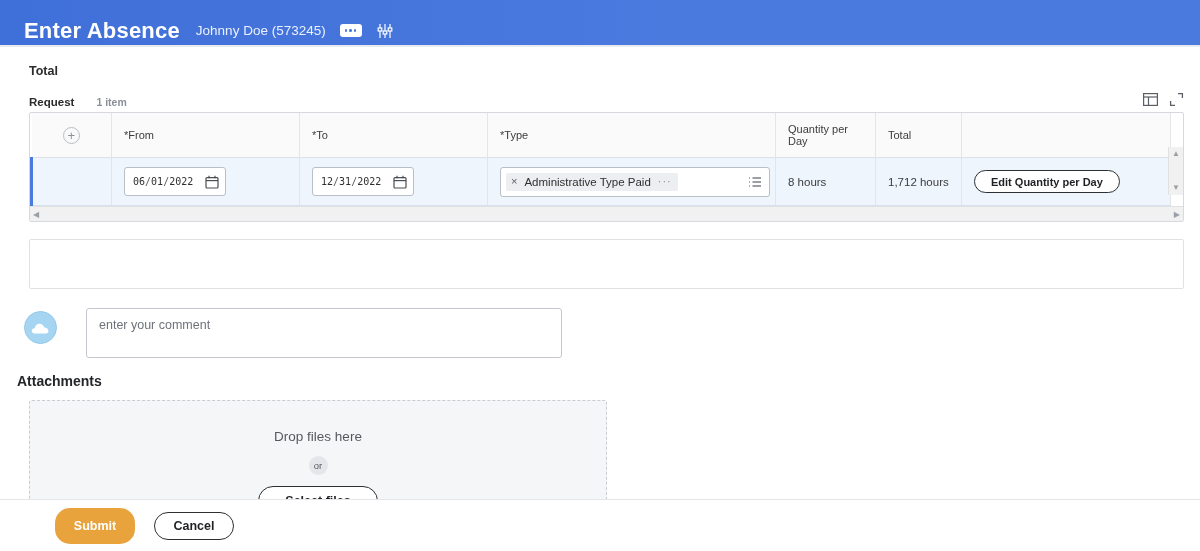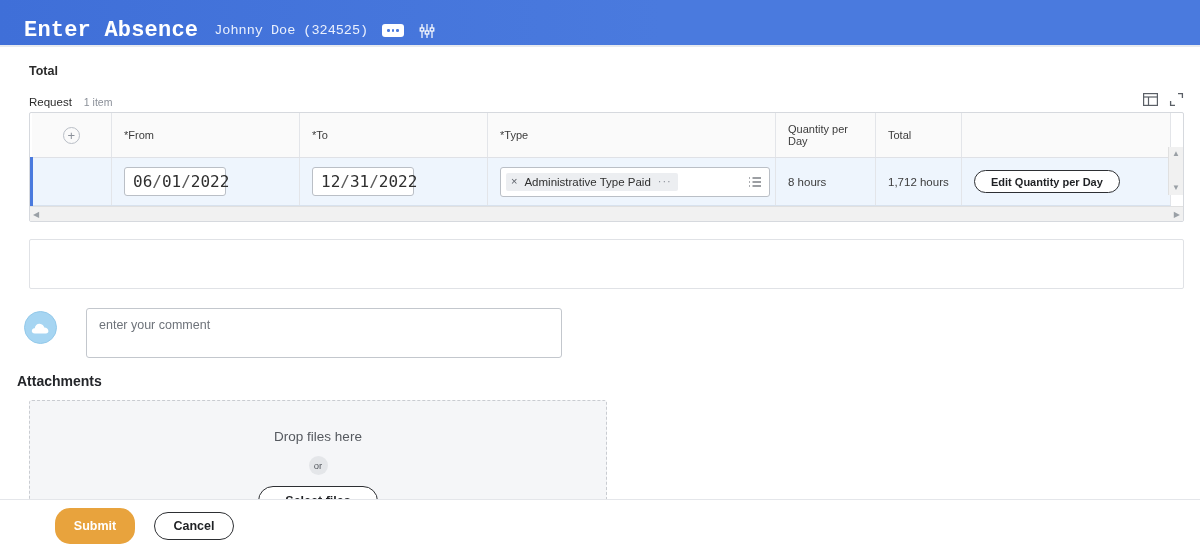--- a/index.html
+++ b/index.html
@@ -12,21 +12,20 @@
   }
 
   
   .app-header {
     position: relative;
     height: 45px;
     background: linear-gradient(90deg, #3f6fd8 0%, #4a7ade 55%, #4a7ade 100%);
     display: flex;
     align-items: center;
     padding: 16px 0 0 24px;
-    font-family: Liberation Mono, monospace;
   }
   .app-title {
     color: #ffffff;
     font-size: 22px;
     font-weight: bold;
     letter-spacing: 0.2px;
     line-height: 1;
   }
   .app-subject {
     color: #eaf0fd;
@@ -70,22 +69,22 @@
   .total-label { font-weight: bold; color: #2b2b2b; }
   .total-value { margin-left: 20px; color: #3d3d3d; font-size: 13px; }
 
   
   .grid-wrap { padding: 18px 16px 0 29px; position: relative; }
   .grid-caption {
     display: flex; align-items: baseline;
     font-size: 11.5px;
     margin-bottom: 4px;
   }
-  .grid-caption .cap-title { font-weight: normal; color: #2b2b2b; }
-  .grid-caption .cap-count { margin-left: 12px; color: #8a8f98; font-size: 10.5px; }
+  .grid-caption .cap-title { font-weight: bold; color: #2b2b2b; }
+  .grid-caption .cap-count { margin-left: 22px; color: #8a8f98; font-size: 10.5px; font-weight: bold; }
 
   .grid-tools {
     position: absolute;
     right: 16px; top: 14px;
     display: flex; align-items: center; gap: 11px;
   }
   .tool-icon { cursor: pointer; line-height: 0; }
 
   .grid-box {
     border: 1px solid #d6d9de;
@@ -144,21 +143,21 @@
     justify-content: space-between;
     width: 102px;
     height: 29px;
     background: #ffffff;
     border: 1px solid #babfc6;
     border-radius: 3px;
     padding: 0 6px 0 8px;
   }
   .date-text {
     font-family: "DejaVu Sans Mono", monospace;
-    font-size: 16px;
+    font-size: 10px;
     color: #2f2f2f;
     letter-spacing: 0px;
   }
   .date-text .sep { color: #5a5a5a; }
 
   
   .type-field {
     display: flex;
     align-items: center;
     justify-content: space-between;
@@ -340,21 +339,21 @@
     color: #1f2124;
     font-size: 12.5px;
     font-weight: bold;
   }
 </style>
 </head>
 <body>
 
 <div class="app-header">
   <span class="app-title">Enter Absence</span>
-  <span class="app-subject">Johnny Doe (324525)</span>
+  <span class="app-subject">Johnny Doe (573245)</span>
   <span class="hdr-icon-btn">
     <span class="more-glyph">
         <i></i>
         <i></i>
         <i></i>
       </span>
   </span>
   <span class="hdr-icon-btn">
     <svg width="18" height="18" viewBox="0 0 18 18">
       <g stroke="#ffffff" stroke-width="1.2" fill="none">

